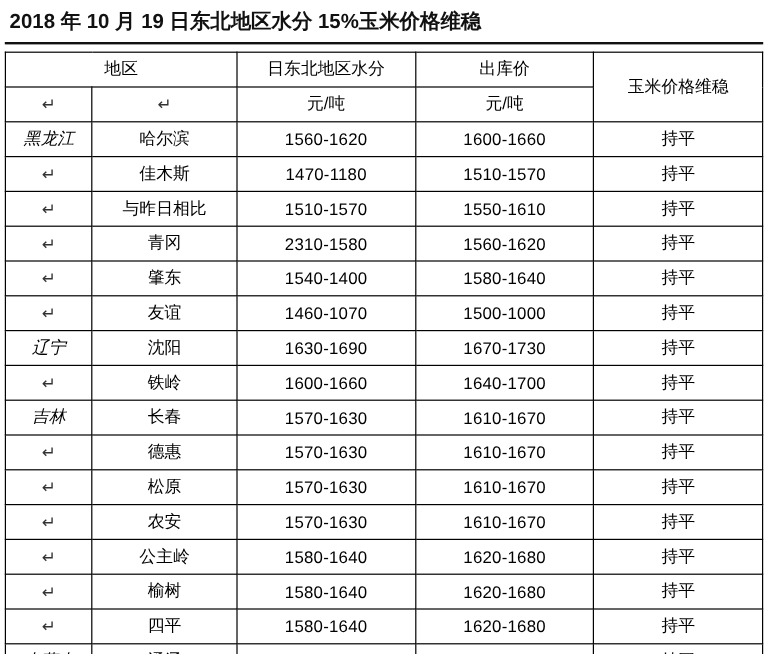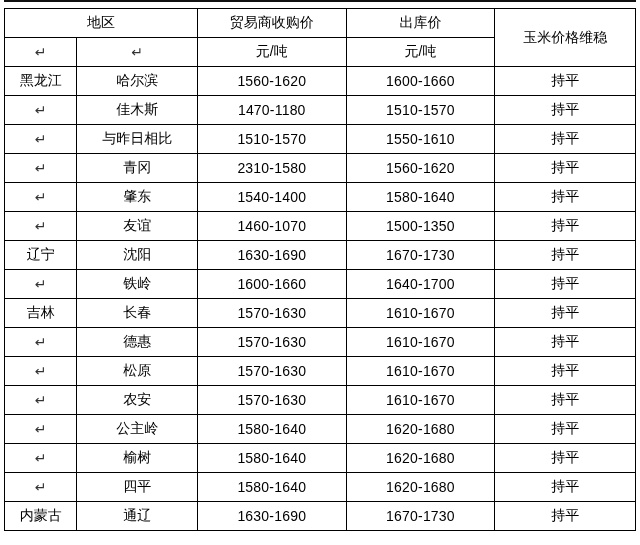--- a/index.html
+++ b/index.html
@@ -57,20 +57,21 @@
   .head-cell {
     font-size: 15px;
     height: 27px;
   }
   .head-unit {
     font-size: 14px;
     height: 27px;
   }
   .prov-cell {
     font-size: 15px;
+    font-style: italic;
   }
   .city-cell {
     font-size: 15px;
   }
   .num-cell {
     font-size: 15px;
     letter-spacing: 0.2px;
   }
   .cmp-cell {
     font-size: 14px;
@@ -78,34 +79,35 @@
   .blank-mark {
     font-size: 11px;
     color: #333;
   }
 </style>
 </head>
 <body>
 
 <div class="page">
 
+  <div class="title">2018 年 10 月 19 日东北地区水分 15%玉米价格维稳</div>
   <div class="title-rule"></div>
 
   <table class="price">
     <colgroup>
       <col class="col-prov">
       <col class="col-city">
       <col class="col-buy">
       <col class="col-out">
       <col class="col-cmp">
     </colgroup>
     <tbody>
       <tr>
         <td class="head-cell" colspan="2">地区</td>
-        <td class="head-cell">贸易商收购价</td>
+        <td class="head-cell">日东北地区水分</td>
         <td class="head-cell">出库价</td>
         <td class="head-cell" rowspan="2">玉米价格维稳</td>
       </tr>
       <tr>
         <td class="head-unit blank-mark">↵</td>
         <td class="head-unit blank-mark">↵</td>
         <td class="head-unit">元/吨</td>
         <td class="head-unit">元/吨</td>
       </tr>
 
@@ -141,21 +143,21 @@
         <td class="prov-cell blank-mark">↵</td>
         <td class="city-cell">肇东</td>
         <td class="num-cell">1540-1400</td>
         <td class="num-cell">1580-1640</td>
         <td class="cmp-cell">持平</td>
       </tr>
       <tr>
         <td class="prov-cell blank-mark">↵</td>
         <td class="city-cell">友谊</td>
         <td class="num-cell">1460-1070</td>
-        <td class="num-cell">1500-1350</td>
+        <td class="num-cell">1500-1000</td>
         <td class="cmp-cell">持平</td>
       </tr>
       <tr>
         <td class="prov-cell">辽宁</td>
         <td class="city-cell">沈阳</td>
         <td class="num-cell">1630-1690</td>
         <td class="num-cell">1670-1730</td>
         <td class="cmp-cell">持平</td>
       </tr>
       <tr>

